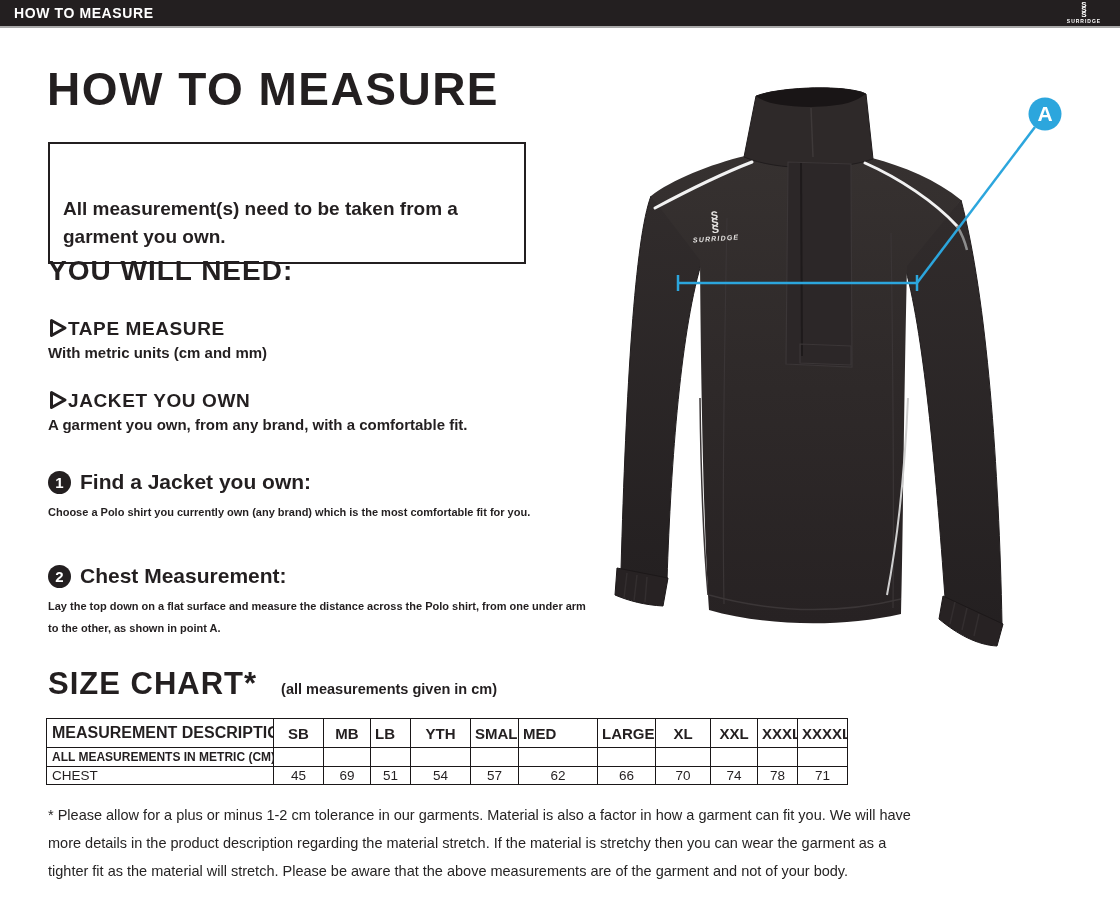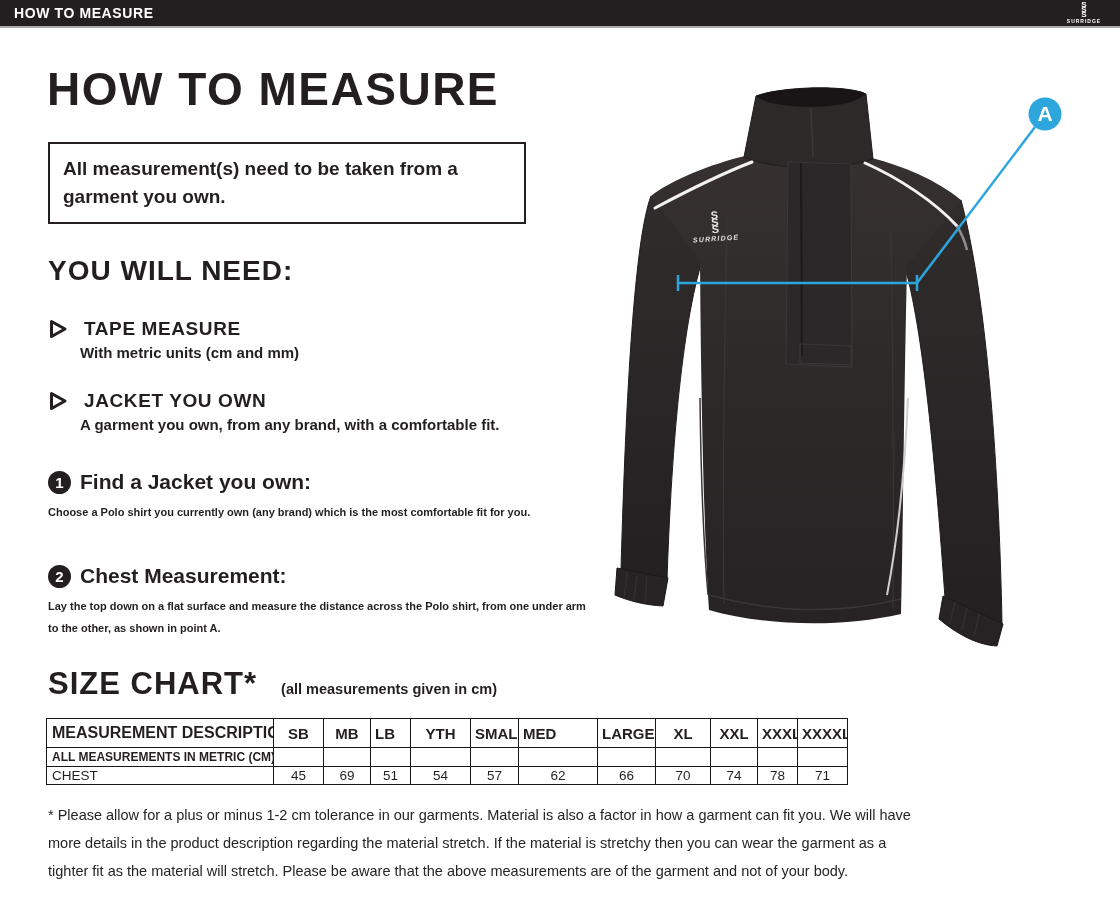--- a/index.html
+++ b/index.html
@@ -27,30 +27,30 @@
   .topbar-logo .logo-word { color:#fff; font-size:5px; font-weight:bold; letter-spacing:1px; margin-top:2px; }
   
   .page-title {
     position:absolute; left:47px; top:62px;
     font-size:46px; font-weight:bold; letter-spacing:1.5px; color:#231f20;
   }
   .notice-box {
     position:absolute; left:48px; top:142px; width:478px;
     border:2.5px solid #231f20; padding:11px 13px;
   }
-  .notice-box p { font-size:19px; line-height:28px; font-weight:bold; }
+  .notice-box p { font-size:19px; line-height:28px; font-weight:bold;margin-top:40px; }
   .ywn-heading {
     position:absolute; left:48px; top:255px;
     font-size:28px; font-weight:bold; letter-spacing:1px;
   }
   .need-item { position:absolute; left:48px; width:580px; }
-  .need-item .row { display:flex; align-items:center; gap:16px; }
+  .need-item .row { display:flex; gap:0; }
   .need-item .row svg { flex:0 0 auto; }
   .need-title { font-size:19px; font-weight:bold; letter-spacing:.6px; }
-  .need-desc { font-size:15px; font-weight:bold; margin-top:4px;margin-left:32px; }
+  .need-desc { font-size:15px; font-weight:bold; margin-top:4px; }
   #need-0 { top:318px; }
   #need-1 { top:390px; }
   .step { position:absolute; left:48px; width:545px; }
   #step-0 { top:470px; }
   #step-1 { top:564px; }
   .step .row { display:flex; align-items:center; gap:9px; }
   .step-badge {
     width:23px; height:23px; border-radius:50%; background:#231f20; color:#fff;
     font-size:15px; font-weight:bold; text-align:center; line-height:23px; flex:0 0 auto;
   }

